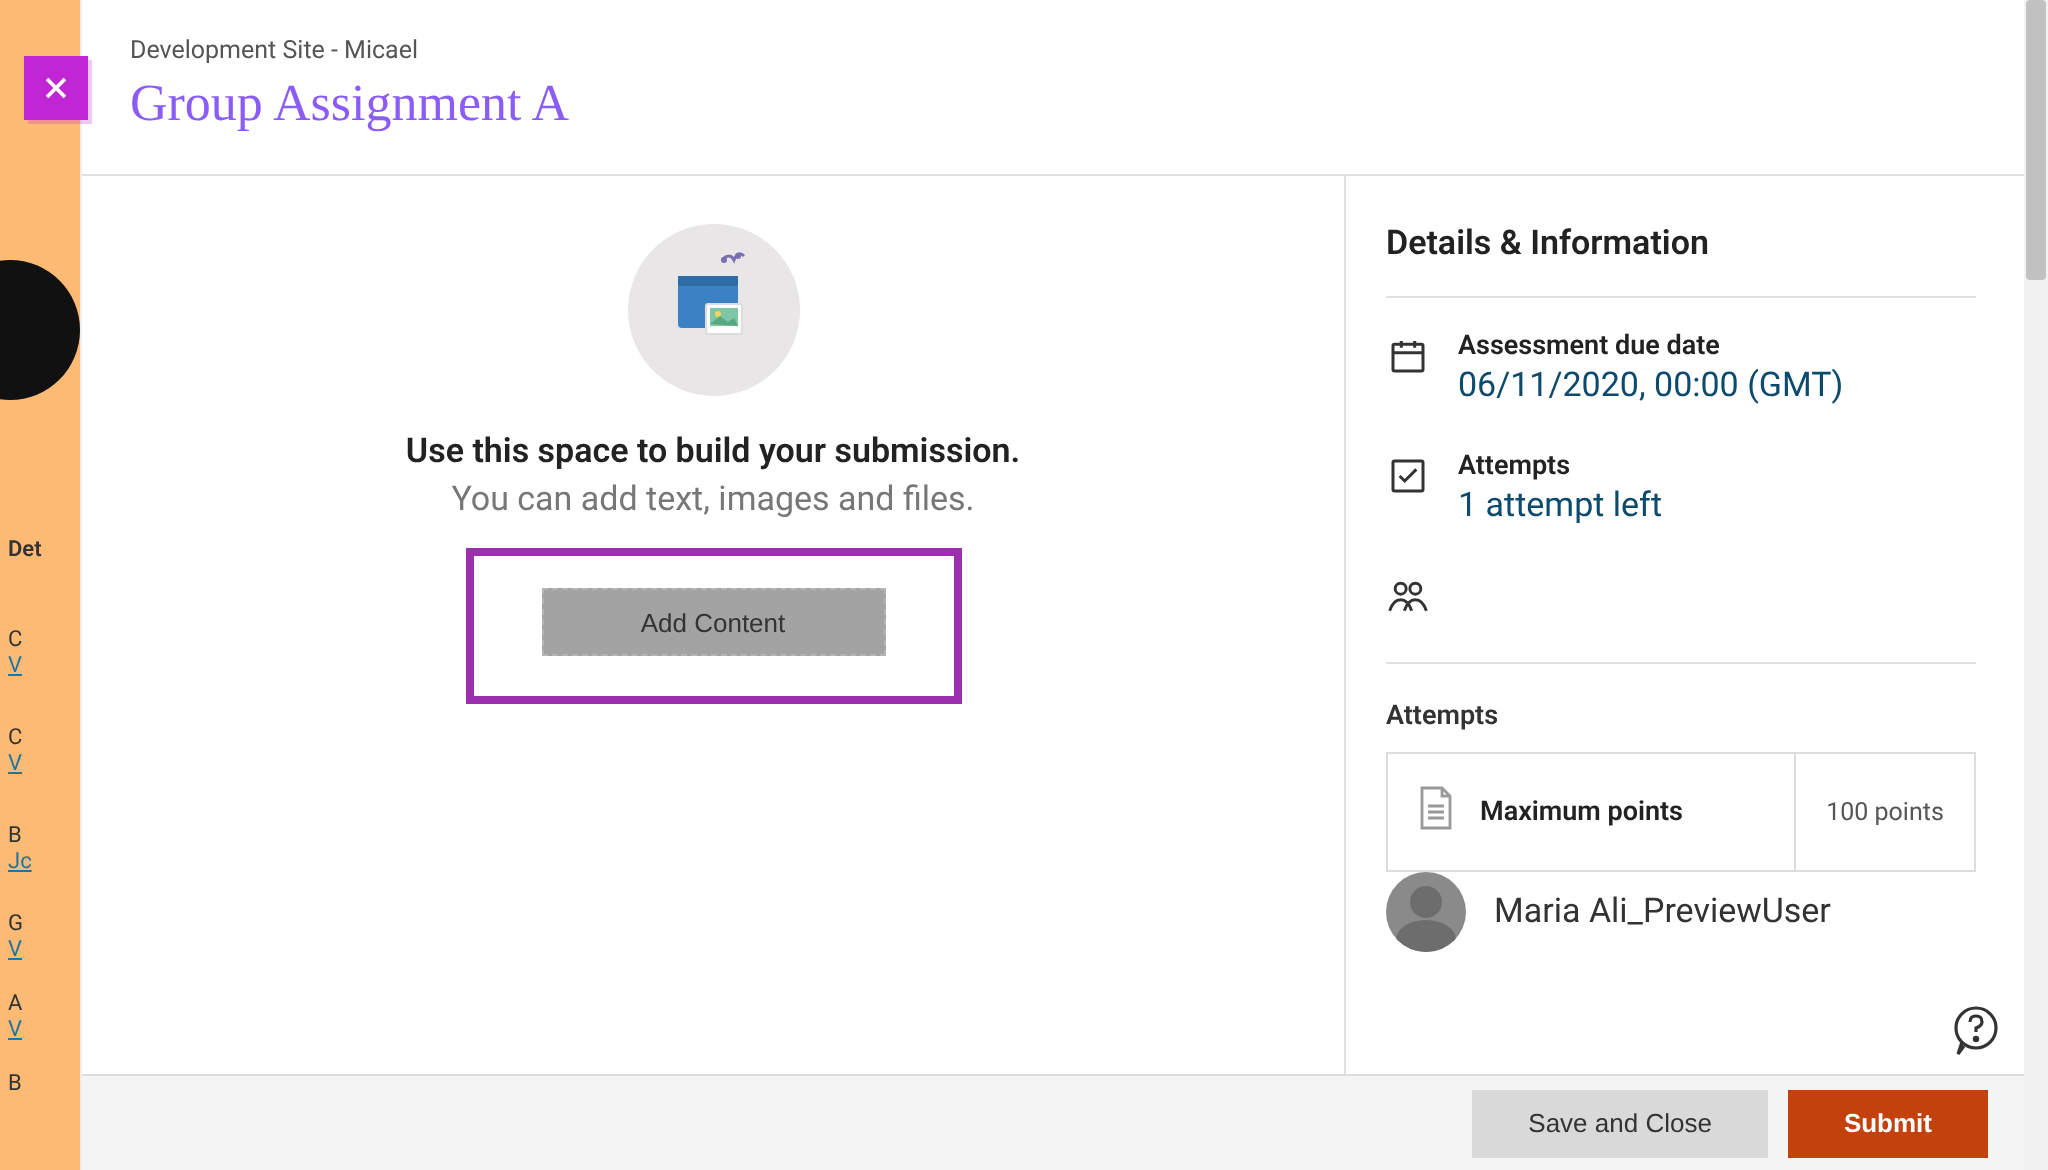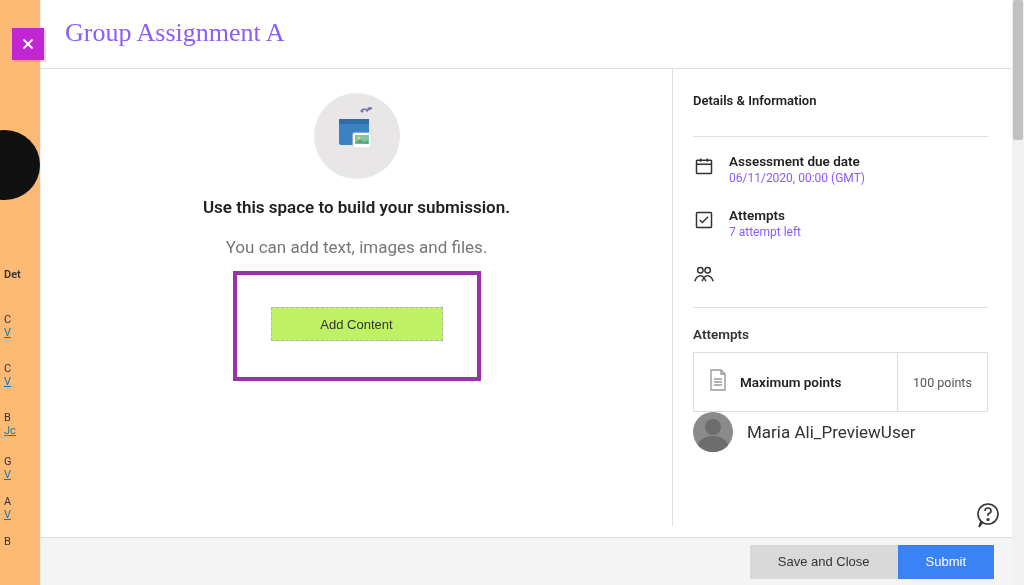--- a/index.html
+++ b/index.html
@@ -30,51 +30,51 @@
 .breadcrumb { font-size: 12.5px; color: #555; margin-bottom: 4px; }
 .page-title { font-size: 26px; font-weight: 400; color: #8b5cf6; font-family: Georgia, "Times New Roman", serif; }
 
 .content { display: flex; height: calc(100% - 128px); }
 .main { flex: 1; padding: 24px 20px; position: relative; }
 .side { width: 340px; padding: 24px 24px 24px 20px; border-left: 1px solid #e0e0e0; overflow: hidden; }
 
 .illus { width: 86px; height: 86px; background: #e8e6e6; border-radius: 50%; margin: 0 auto 18px auto; display: flex; align-items: center; justify-content: center; }
 .illus-inner { font-size: 40px; position: relative; }
 
-.build-heading { text-align: center; font-size: 17px; font-weight: 600; color: #222; margin-bottom: 20px; }
+.build-heading { text-align: center; font-size: 17px; font-weight: 600; color: #222; margin-bottom: 4px; }
 .build-sub { text-align: center; font-size: 17px; color: #777; margin-bottom: 14px; }
 
 .highlight-box { border: 4px solid #9b2fae; width: 248px; margin: 0 auto; padding: 16px 12px 20px 12px; }
-.add-content-btn { display: block; margin: 16px auto; background: #bef264; border: 1px dashed #b5b5b5; width: 172px; height: 34px; font-size: 13px; color: #333; cursor: pointer; }
-
-.side h2 { font-size: 13px; font-weight: 600; color: #222; margin-bottom: 28px; }
+.add-content-btn { display: block; margin: 0 auto; background: #a3a3a3; border: 1px dashed #b5b5b5; width: 172px; height: 34px; font-size: 13px; color: #333; cursor: pointer; }
+
+.side h2 { font-size: 17px; font-weight: 600; color: #222; margin-bottom: 16px; }
 .side .rule { border: none; border-top: 1px solid #e0e0e0; margin: 0 0 16px 0; }
 .info-row { display: flex; gap: 14px; margin-bottom: 22px; }
 .info-icon { width: 22px; height: 22px; flex-shrink: 0; display: flex; align-items: center; justify-content: center; margin-top: 2px; }
 .info-label { font-size: 13.5px; font-weight: 600; color: #222; margin-bottom: 2px; }
-.info-value { font-size: 12px; color: #8b5cf6; }
+.info-value { font-size: 17px; color: #0c4a6e; }
 
 .marking-title { font-size: 13.5px; font-weight: 600; margin: 18px 0 10px 0; }
 .marking-box { display: flex; align-items: center; border: 1px solid #ddd; height: 60px; }
 .marking-left { flex: 1; display: flex; align-items: center; gap: 12px; padding: 0 14px; }
 .marking-right { width: 90px; border-left: 1px solid #ddd; height: 100%; display: flex; align-items: center; justify-content: center; font-size: 12.5px; color: #555; }
 
 .group-title { font-size: 16px; font-weight: 600; margin-top: 28px; margin-bottom: 14px; }
 .member { display: flex; align-items: center; gap: 14px; }
 .member-avatar { width: 40px; height: 40px; background: #8a8a8a; border-radius: 50%; position: relative; overflow: hidden; }
 .member-avatar::before { content: ""; position: absolute; width: 16px; height: 16px; background: #6d6d6d; border-radius: 50%; top: 7px; left: 12px; }
 .member-avatar::after { content: ""; position: absolute; width: 30px; height: 20px; background: #6d6d6d; border-radius: 50% 50% 0 0; bottom: -4px; left: 5px; }
 .member-name { font-size: 17px; color: #333; }
 
 .help-bubble { position: absolute; right: 22px; bottom: 56px; width: 28px; height: 28px; z-index: 6; cursor: pointer; }
 
-.footer { position: absolute; left: 0; right: 0; bottom: 0; height: 48px; background: #f4f4f4; border-top: 1px solid #ddd; display: flex; justify-content: flex-end; align-items: center; padding-right: 18px; z-index: 4; }
+.footer { position: absolute; left: 0; right: 0; bottom: 0; height: 48px; background: #f4f4f4; border-top: 1px solid #ddd; display: flex; justify-content: flex-end; align-items: center; gap: 10px; padding-right: 18px; z-index: 4; }
 .btn { height: 34px; padding: 0 28px; font-size: 13px; border: none; cursor: pointer; }
 .btn-secondary { background: #d9d9d9; color: #333; }
-.btn-primary { background: #3b82f6; color: #fff; }
+.btn-primary { background: #c2410c; color: #fff; font-weight: bold; }
 </style>
 </head>
 <body>
 
 <div class="bg-strip">
   <div class="avatar-circle"></div>
   <div class="mini det">Det</div>
   <div class="mini c1"><span>C</span><span class="link">V</span></div>
   <div class="mini c2"><span>C</span><span class="link">V</span></div>
   <div class="mini b1"><span>B</span><span class="link">Jc</span></div>
@@ -85,20 +85,21 @@
 
 <div class="close-btn">
   <svg viewBox="0 0 24 24" fill="none">
       <path d="M6 6 L18 18 M18 6 L6 18"></path>
     </svg>
 </div>
 
 <div class="panel">
 
   <div class="header">
+    <div class="breadcrumb">Development Site - Micael</div>
     <h1 class="page-title">Group Assignment A</h1>
   </div>
 
   <div class="content">
 
     <div class="main">
       <div class="illus">
         <div class="illus-inner">
           <svg width="56" height="56" viewBox="0 0 56 56">
             <rect x="10" y="16" width="30" height="26" rx="2" fill="#3b82c4"></rect>
@@ -139,21 +140,21 @@
 
       <div class="info-row">
         <div class="info-icon">
           <svg width="20" height="20" viewBox="0 0 24 24" fill="none" stroke="#333" stroke-width="1.8">
               <rect x="3" y="3" width="18" height="18" rx="1"></rect>
               <path d="M7 12 l3 3 l7 -7"></path>
             </svg>
         </div>
         <div>
           <div class="info-label">Attempts</div>
-          <div class="info-value">7 attempt left</div>
+          <div class="info-value">1 attempt left</div>
         </div>
       </div>
 
       <div class="info-row">
         <div class="info-icon">
           <svg width="22" height="20" viewBox="0 0 24 20" fill="none" stroke="#333" stroke-width="1.6">
               <circle cx="8" cy="6" r="3"></circle>
               <circle cx="16" cy="6" r="3"></circle>
               <path d="M2 18 q2 -6 6 -6 q4 0 6 6 M10 18 q2 -6 6 -6 q4 0 6 6"></path>
             </svg>

